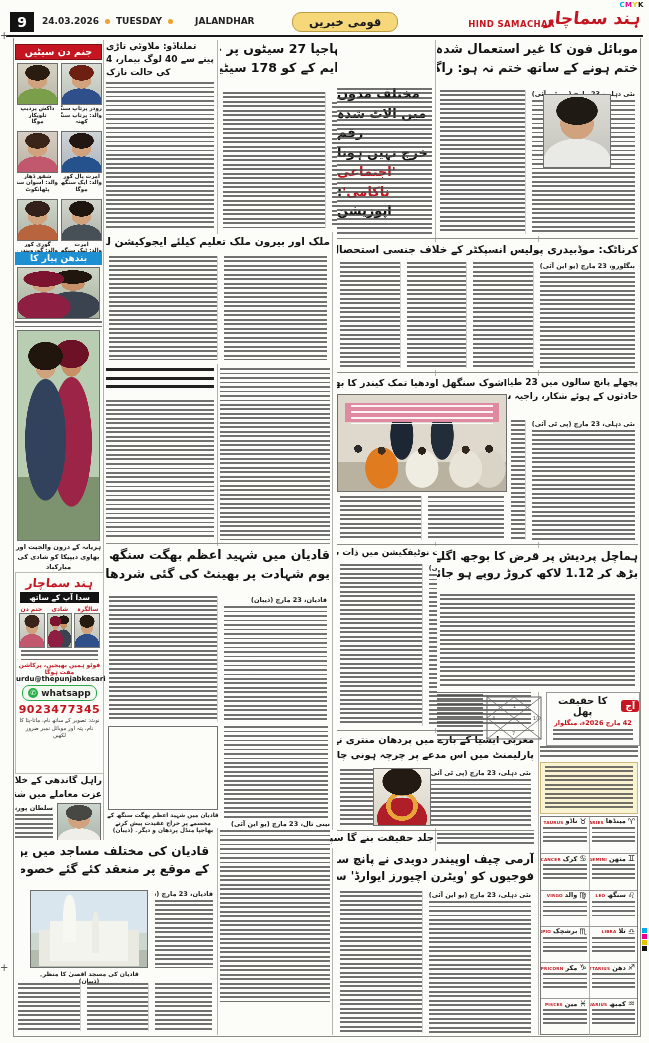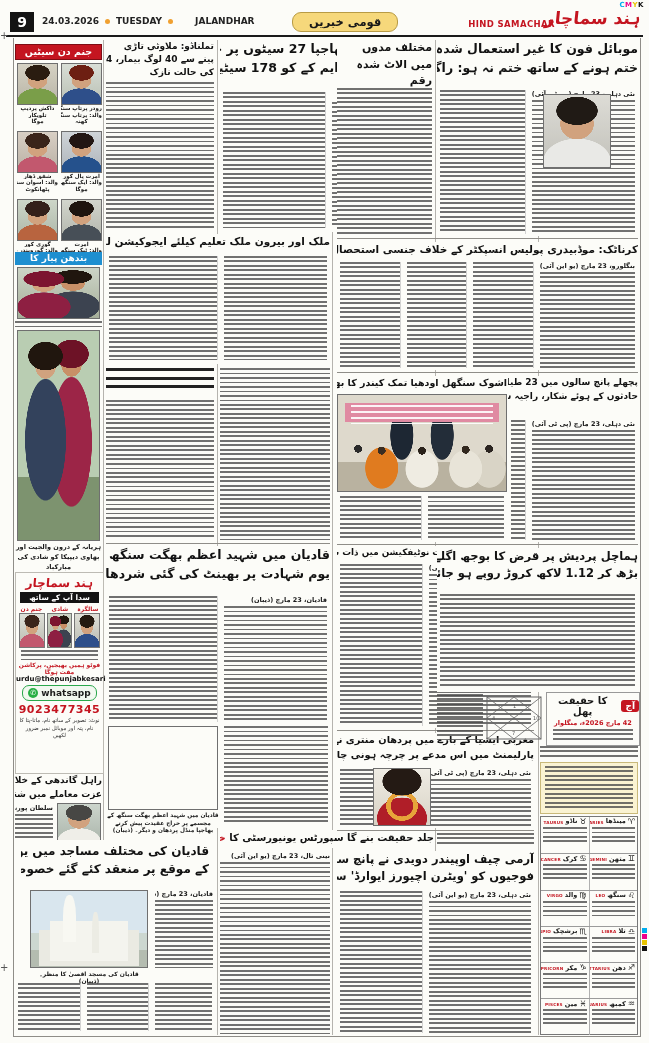--- a/index.html
+++ b/index.html
@@ -1,21 +1,21 @@
 <!DOCTYPE html>
 <html lang="ur"><head>
 <meta charset="utf-8">
 <style>
   html,body{margin:0;padding:0;background:#e9e7e2;}
   #page{position:relative;width:649px;height:1043px;background:#fcfcf8;overflow:hidden;
         font-family:"DejaVu Sans",sans-serif;color:#181818;}
   .abs{position:absolute;}
   .ur{direction:rtl;unicode-bidi:embed;}
   .st{position:absolute;background:#fcfcf8;}
-  .hl{font-weight:bold;color:#121212;text-align:right;line-height:1.5;white-space:nowrap;overflow:hidden;}
+  .hl{font-weight:bold;color:#121212;text-align:left;line-height:1.5;white-space:nowrap;overflow:hidden;}
   .red{color:#c41520;}
   .dl{font-size:6.5px;font-weight:bold;text-align:right;direction:rtl;margin-bottom:2px;color:#1a1a1a;white-space:nowrap;overflow:hidden;}
   .sim{background-image:repeating-linear-gradient(to bottom,#4a4a4a 0,#4a4a4a 1.7px,transparent 1.7px,transparent 4.5px);opacity:.78;}
   .sim-bold{background-image:repeating-linear-gradient(to bottom,#161616 0,#161616 3.2px,transparent 3.2px,transparent 8.5px);opacity:.95;}
   .sim-w{background-image:repeating-linear-gradient(to bottom,#fff 0,#fff 2px,transparent 2px,transparent 6px);opacity:.9;}
   .row{display:flex;direction:rtl;}
   .row>*{flex:1;margin:0 3px;}
   .row>*+*{border-right:1px solid #c7c7c7;padding-right:5px;}
   .col{display:flex;flex-direction:column;}
   .col .sim{flex:1;}
@@ -294,30 +294,31 @@
     <div class="photo v-group" style="left:2px;top:180px;width:110px;height:84px;"></div>
     <div class="ur" style="position:absolute;left:0;top:266px;width:114px;font-size:5.8px;font-weight:bold;line-height:1.3;text-align:center;">قادیان میں شہید اعظم بھگت سنگھ کے مجسمے پر خراج عقیدت پیش کرتے بھاجپا منڈل پردھان و دیگر۔ (ذیبان)</div>
     <div class="sim" style="position:absolute;left:118px;top:180px;width:104px;height:98px;"></div>
   </section>
 
   <section class="st" style="left:220px;top:830px;width:214px;height:18px;">
     <div class="hl ur" style="font-size:10px;">
       <span>جلد حقیقت بنے گا سپورٹس یونیورسٹی کا </span><span class="red">خواب</span>
     </div>
   </section>
-  <section class="st" style="left:220px;top:852px;width:110px;height:182px;">
+  <section class="st" style="left:220px;top:820px;width:110px;height:182px;">
     <div class="col" style="height:100%;">
       <div class="dl">نینی تال، 23 مارچ (یو این آئی)</div>
       <div class="sim"></div>
     </div>
   </section>
 
   <section class="st" style="left:337px;top:40px;width:95px;height:196px;">
-    <div class="hl ur" style="font-size:11px;white-space:normal;">
+    <div class="hl ur" style="font-size:13px;white-space:normal;margin-top:44px;">
       <div>مختلف مدوں میں الاٹ شدہ رقم</div>
+      <div><span>خرچ نہیں ہونا </span><span class="red">'اجتماعی ناکامی'</span><span>: اپوزیشن</span></div>
     </div>
     <div class="sim" style="position:absolute;left:0;top:48px;width:95px;height:146px;"></div>
   </section>
 
   <section class="st" style="left:437px;top:40px;width:201px;height:196px;">
     <div class="hl ur" style="font-size:12.5px;">
       <div>موبائل فون کا غیر استعمال شدہ ڈیٹا میعاد</div>
         <div>ختم ہونے کے ساتھ ختم نہ ہو: راگھو چڈھا</div>
     </div>
     <div class="row" style="position:absolute;left:0;top:50px;width:201px;height:144px;">

